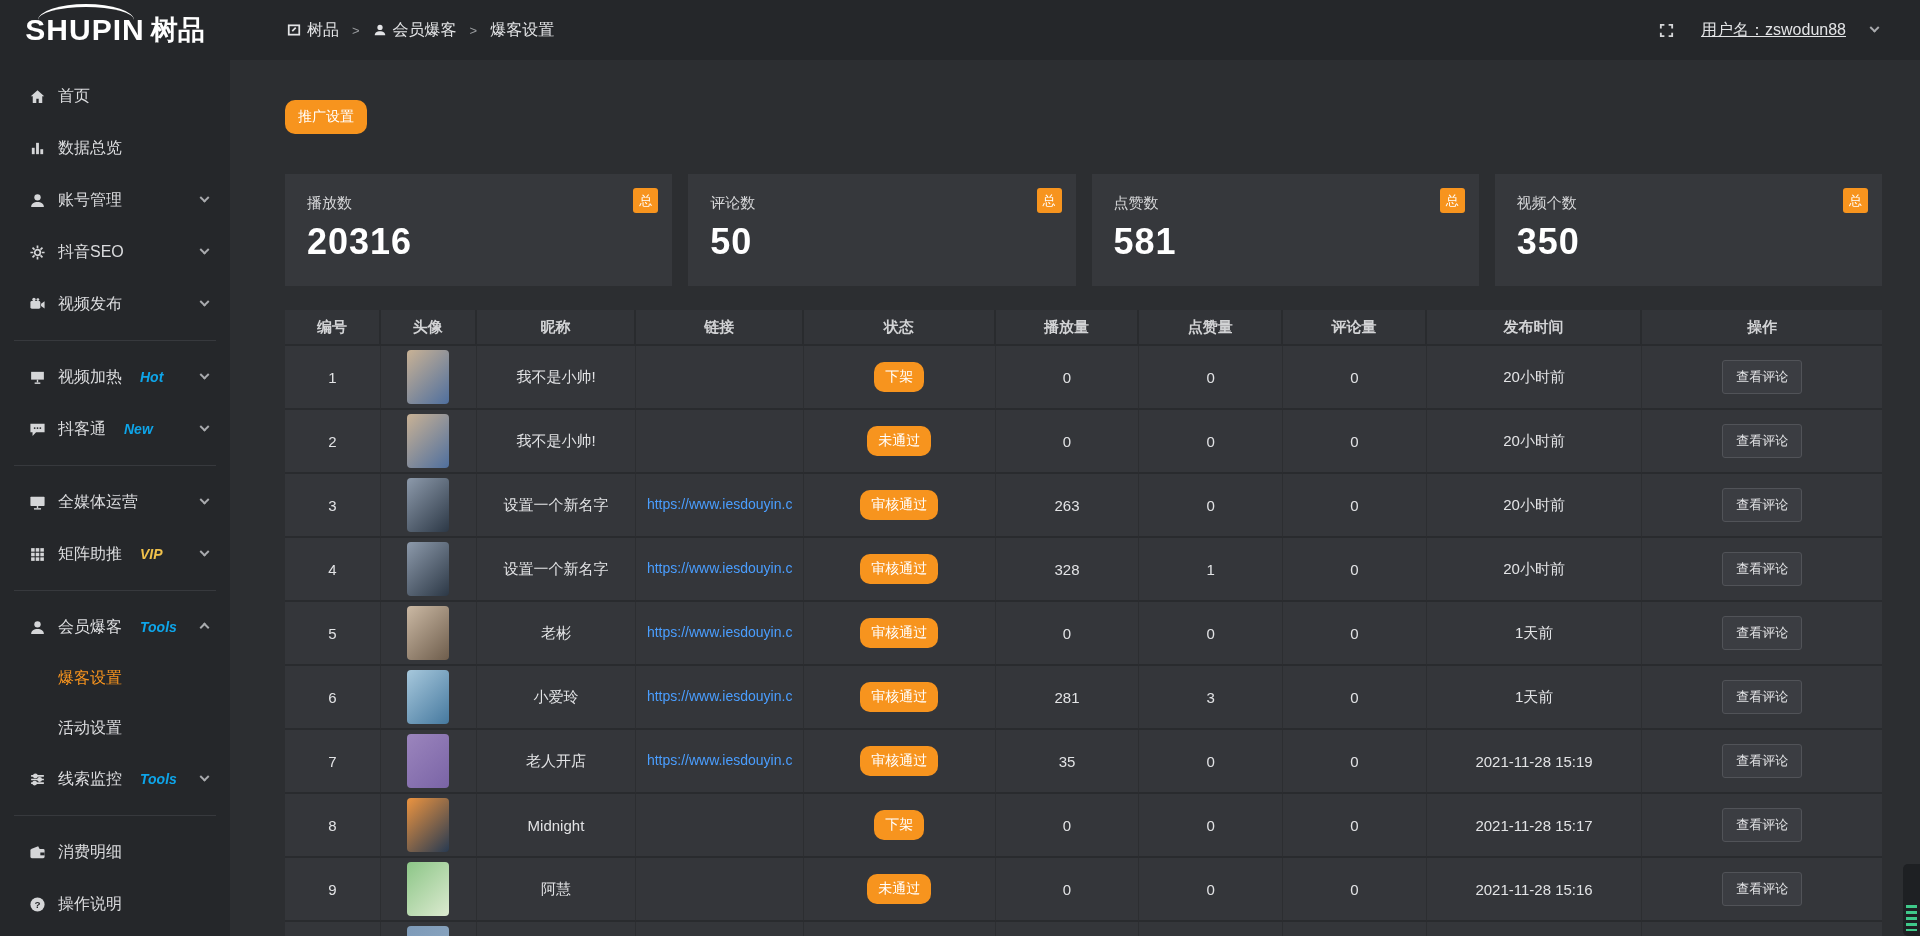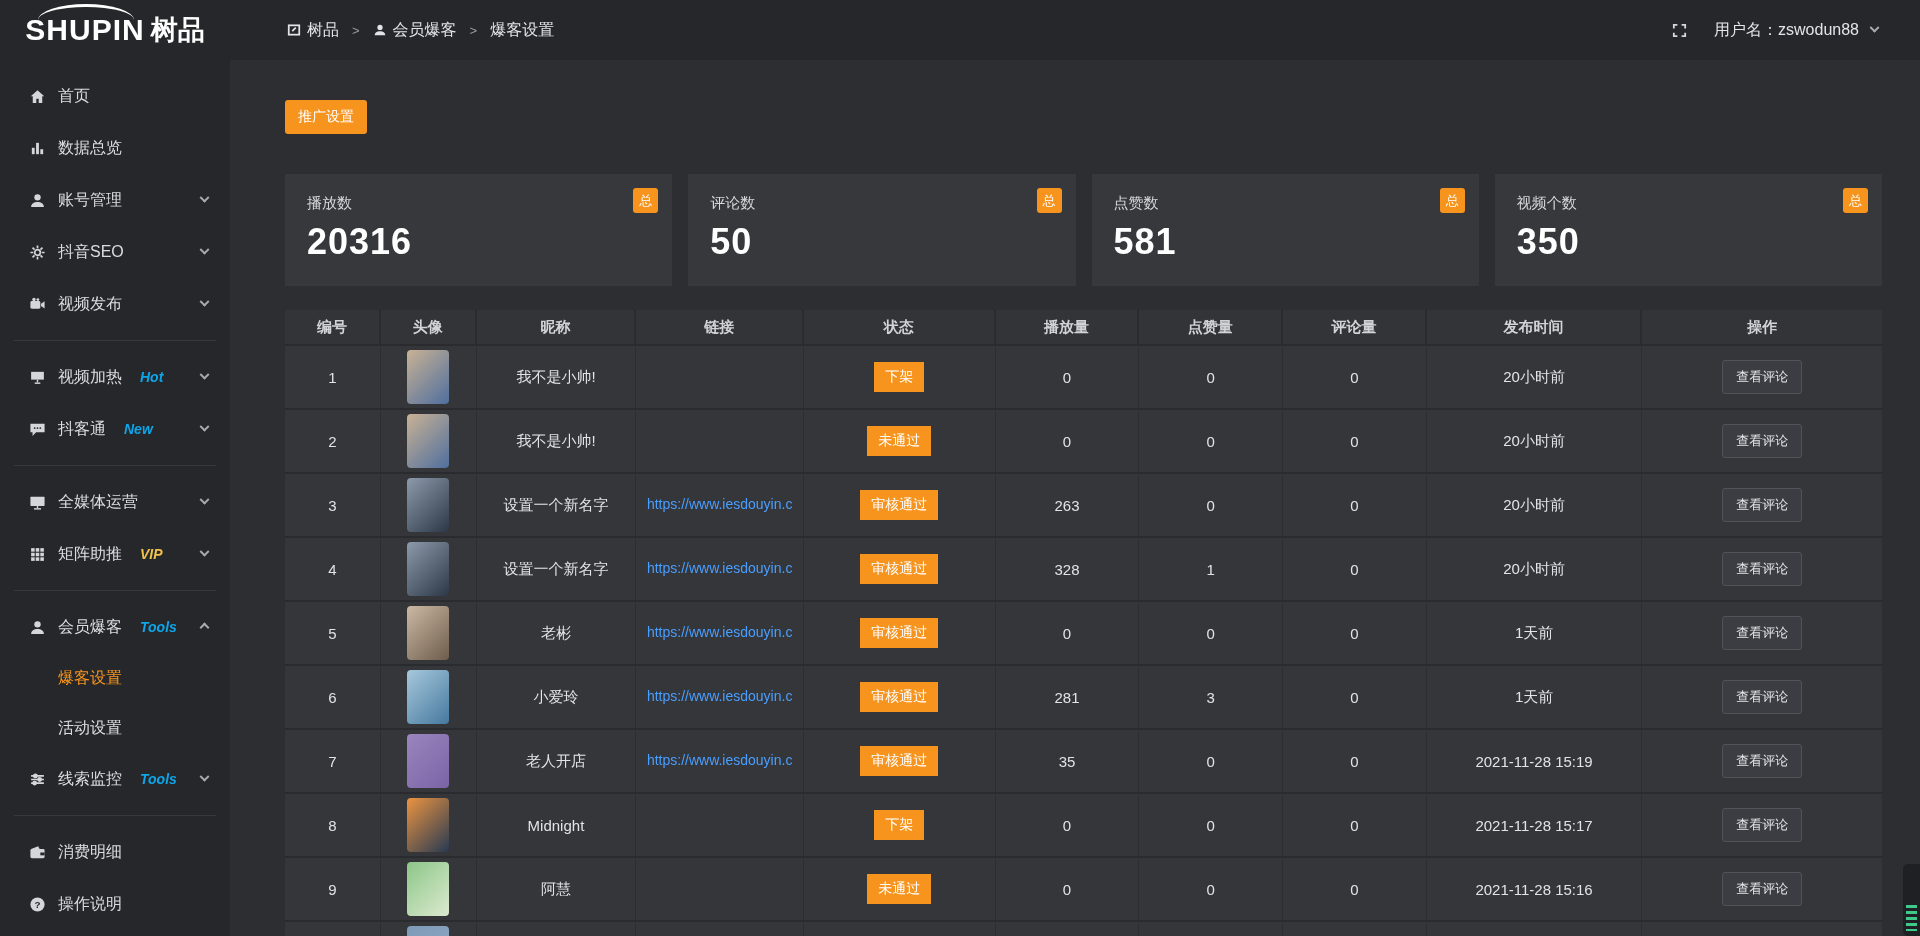--- a/index.html
+++ b/index.html
@@ -14,21 +14,21 @@
   .logo-arc { position:absolute; top:4px; left:38px; width:96px; height:16px;
     border-top:3px solid #fff; border-radius:50% 50% 0 0 / 100% 100% 0 0; }
   .logo-en { font-size:30px; font-weight:800; letter-spacing:1px; }
   .logo-cn { font-size:27px; font-weight:800; margin-left:6px; }
   .crumbs { display:flex; align-items:center; margin-left:57px; color:#e3e4e6; font-size:16px; }
   .crumb { display:flex; align-items:center; gap:6px; cursor:pointer; }
   .crumb .cicon { display:inline-flex; color:#e3e4e6; }
   .crumb-sep { color:#9a9c9f; margin:0 13px; font-size:13px; }
   .top-right { margin-left:auto; display:flex; align-items:center; gap:26px; padding-right:42px; color:#e3e4e6; }
   .fs-icon { cursor:pointer; display:inline-flex; }
-  .user-entry { display:flex; align-items:center; gap:12px; font-size:16px; cursor:pointer; }
+  .user-entry { display:flex; align-items:center; gap:25px; font-size:16px; cursor:pointer;text-decoration:underline; }
 
   
   .sidebar { position:absolute; left:0; top:60px; width:230px; height:876px;
     background:#25272a; padding-top:10px; overflow:hidden; }
   .s-item { height:52px; display:flex; align-items:center; padding:0 22px 0 28px;
     color:#dcdddf; font-size:16px; cursor:pointer; }
   .s-icon { width:18px; height:18px; display:inline-flex; align-items:center; justify-content:center;
     margin-right:12px; color:#d5d6d8; flex:0 0 18px; }
   .s-label { white-space:nowrap; }
   .s-badge { font-style:italic; font-weight:bold; font-size:14px; margin-left:18px; }
@@ -39,21 +39,21 @@
   .chev.down { transform:rotate(45deg) translate(-2px,-2px); }
   .chev.up { transform:rotate(225deg); }
   .s-divider { height:1px; background:#37393d; margin:10px 14px; }
   .s-sub { height:50px; display:flex; align-items:center; padding-left:58px; font-size:16px;
     color:#dcdddf; cursor:pointer; }
   .s-sub.active { color:#f7941e; }
 
   
   .content { position:absolute; left:230px; top:60px; width:1690px; height:876px;
     background:#2c2e31; padding:40px 38px 0 55px; overflow:hidden; }
-  .promo-btn { background:#f7941e; color:#fff; border:none; border-radius:3px;
+  .promo-btn { background:#f7941e; color:#fff; border:none; border-radius:10px;
     font-size:14px; padding:8px 13px; cursor:pointer; font-family:"Liberation Sans", sans-serif; }
 
   .cards { display:flex; gap:16px; margin-top:40px; }
   .card { flex:1; height:112px; background:#36383c; position:relative; padding:20px 22px; }
   .card-label { color:#d6d7d9; font-size:15px; }
   .card-value { color:#fff; font-size:36px; margin-top:8px; font-weight:700; letter-spacing:1px; }
   .card-badge { position:absolute; top:14px; right:14px; width:25px; height:25px;
     background:#f7941e; color:#fff; font-size:13px; border-radius:3px;
     display:flex; align-items:center; justify-content:center; }
 
@@ -63,21 +63,21 @@
     border-right:2px solid #292b2e; border-bottom:2px solid #292b2e; text-align:center; }
   .grid th:last-child { border-right:none; }
   .grid td { height:64px; background:#34363a; color:#e2e3e5; font-size:15px; text-align:center;
     border-right:1px solid #2c2e31; border-bottom:2px solid #292b2e; overflow:hidden;
     white-space:nowrap; padding:0 6px; }
   .grid td:last-child { border-right:none; }
   .avatar { width:42px; height:54px; border-radius:4px; margin:0 auto; }
   .vlink { color:#4a9eff; font-size:14px; text-decoration:none; display:inline-block;
     max-width:100%; overflow:hidden; white-space:nowrap; cursor:pointer; }
   .status-badge { display:inline-block; background:#f7941e; color:#fff; font-size:14px;
-    padding:6px 11px; border-radius:0; }
+    padding:6px 11px; border-radius:10px; }
   .view-btn { background:#3b3d42; border:1px solid #515358; color:#e2e3e5; font-size:13px;
     padding:7px 13px; border-radius:3px; cursor:pointer; font-family:"Liberation Sans", sans-serif; }
 
   
   .side-widget { position:absolute; right:0; bottom:0; width:17px; height:72px;
     background:#1e2023; border-radius:5px 0 0 5px; cursor:pointer; overflow:hidden; }
   .side-widget .stripes { position:absolute; bottom:5px; left:3px; right:3px; height:26px;
     background:repeating-linear-gradient(to bottom,#3fc98a 0 3px,#1e2023 3px 6px); }
 
   svg { display:block; }

